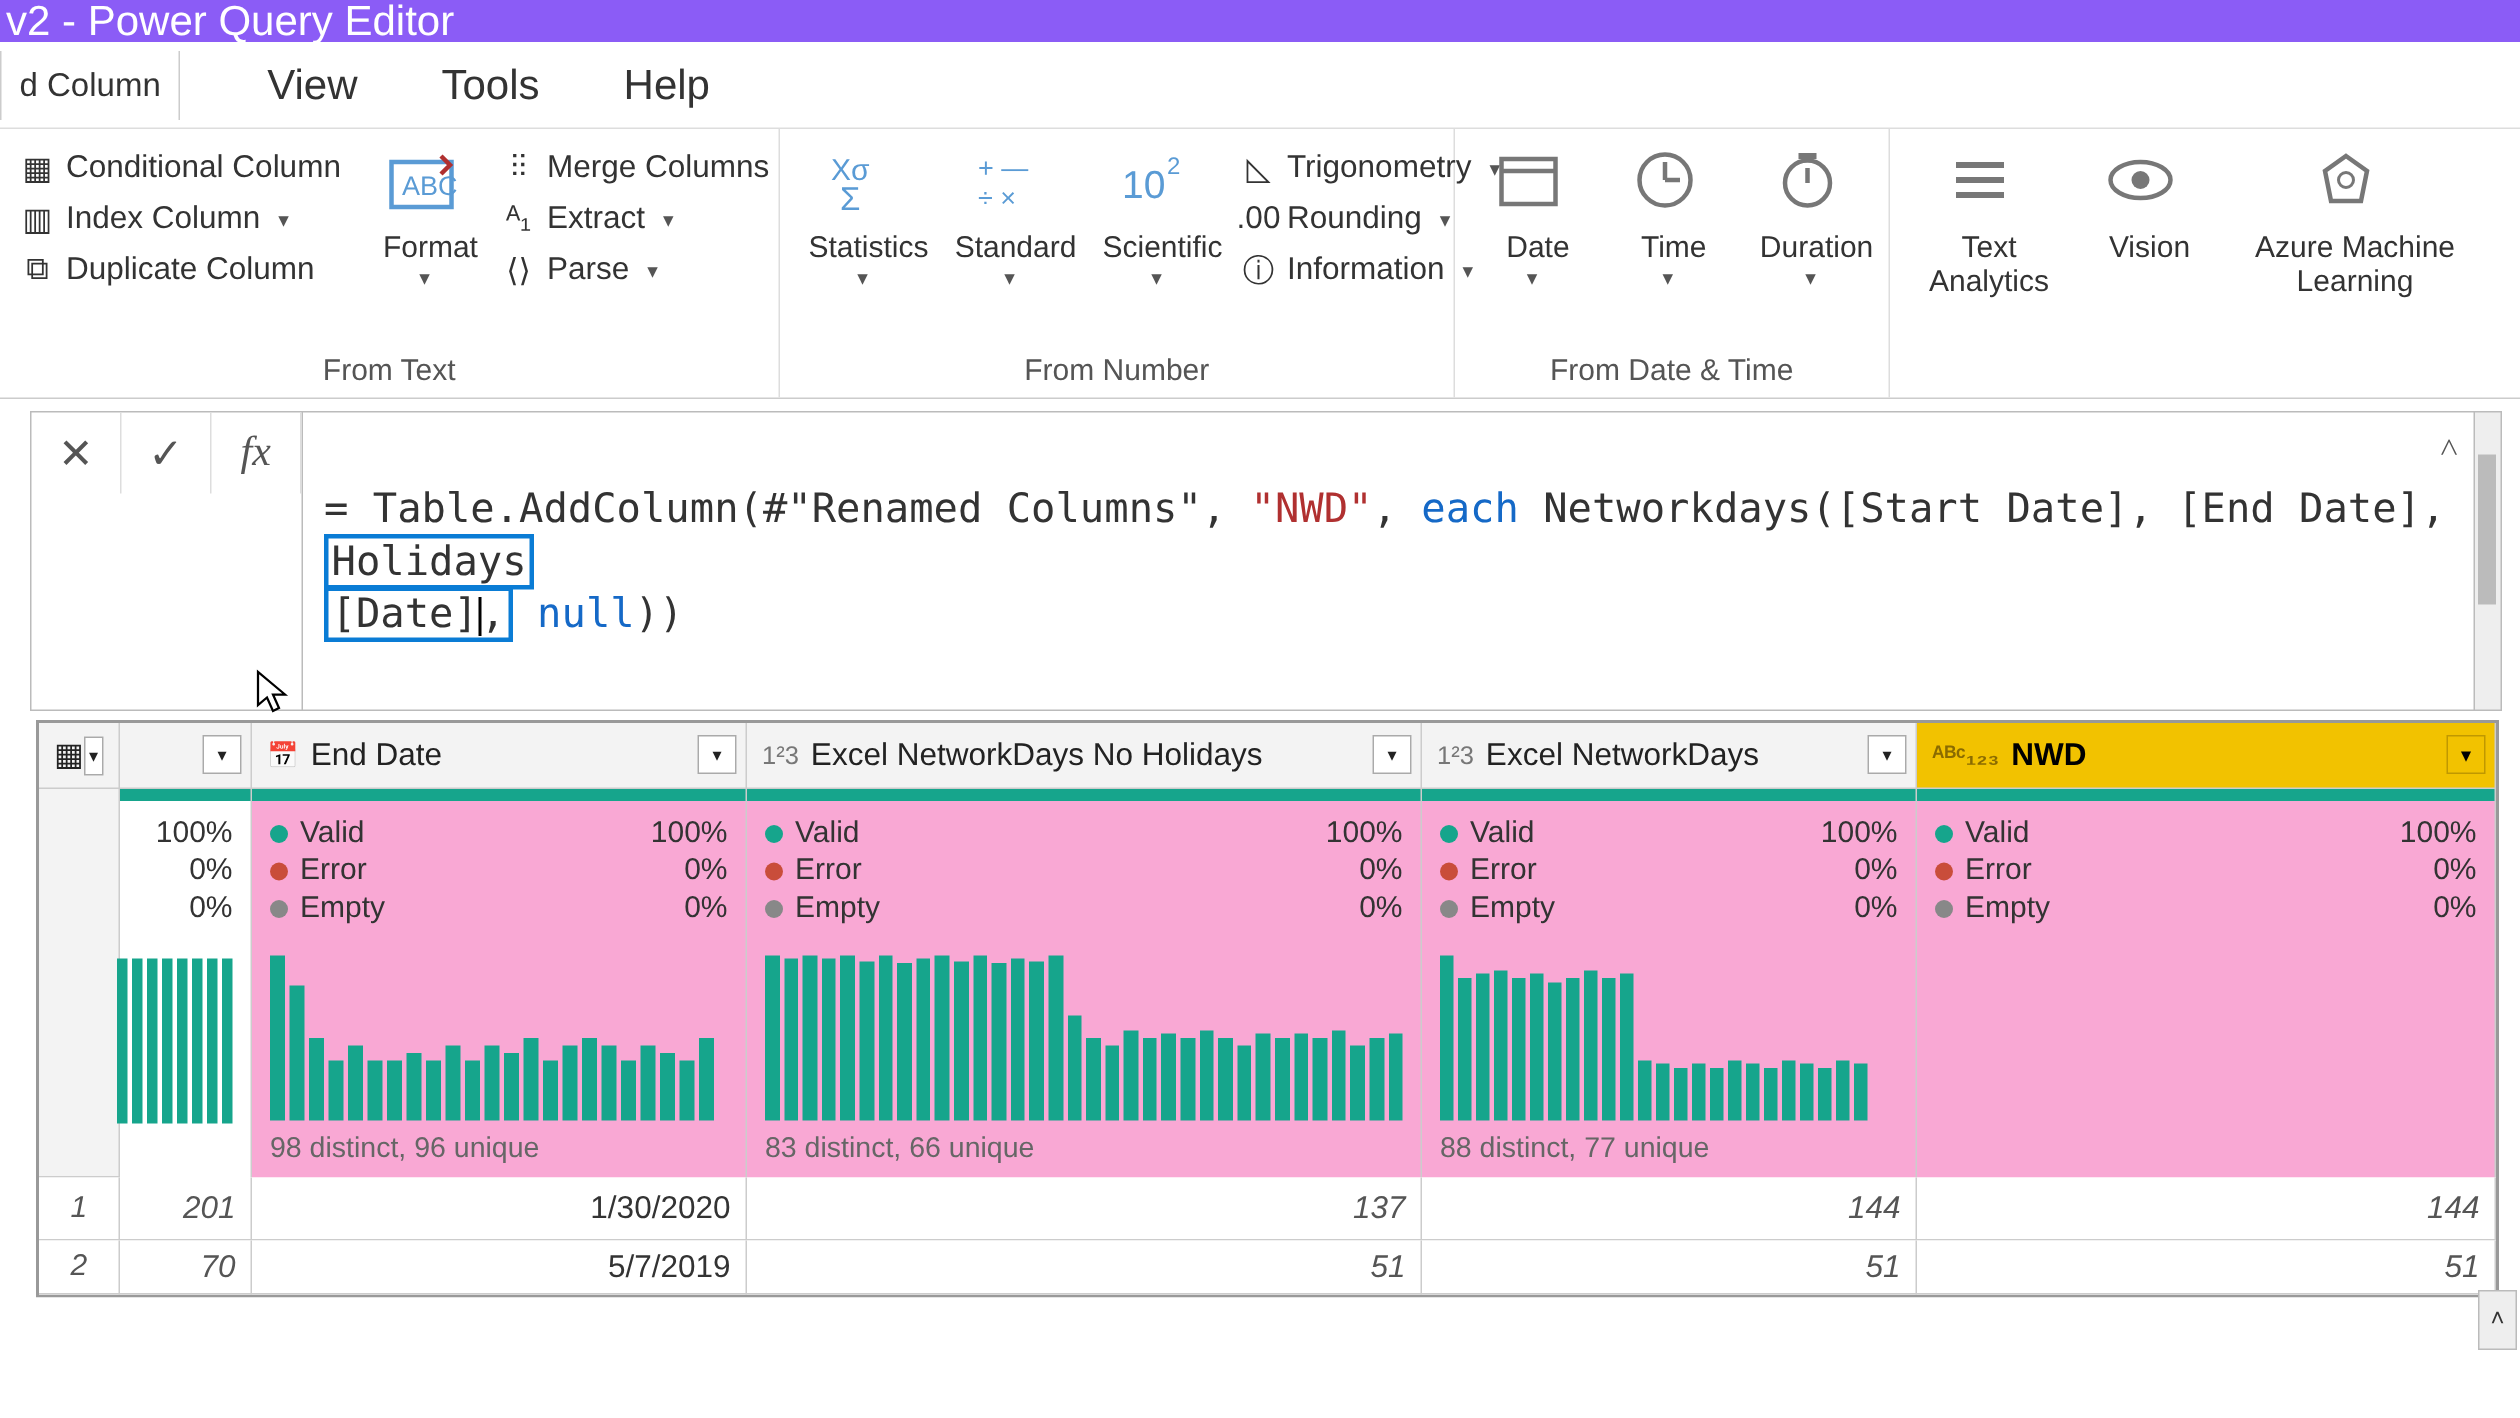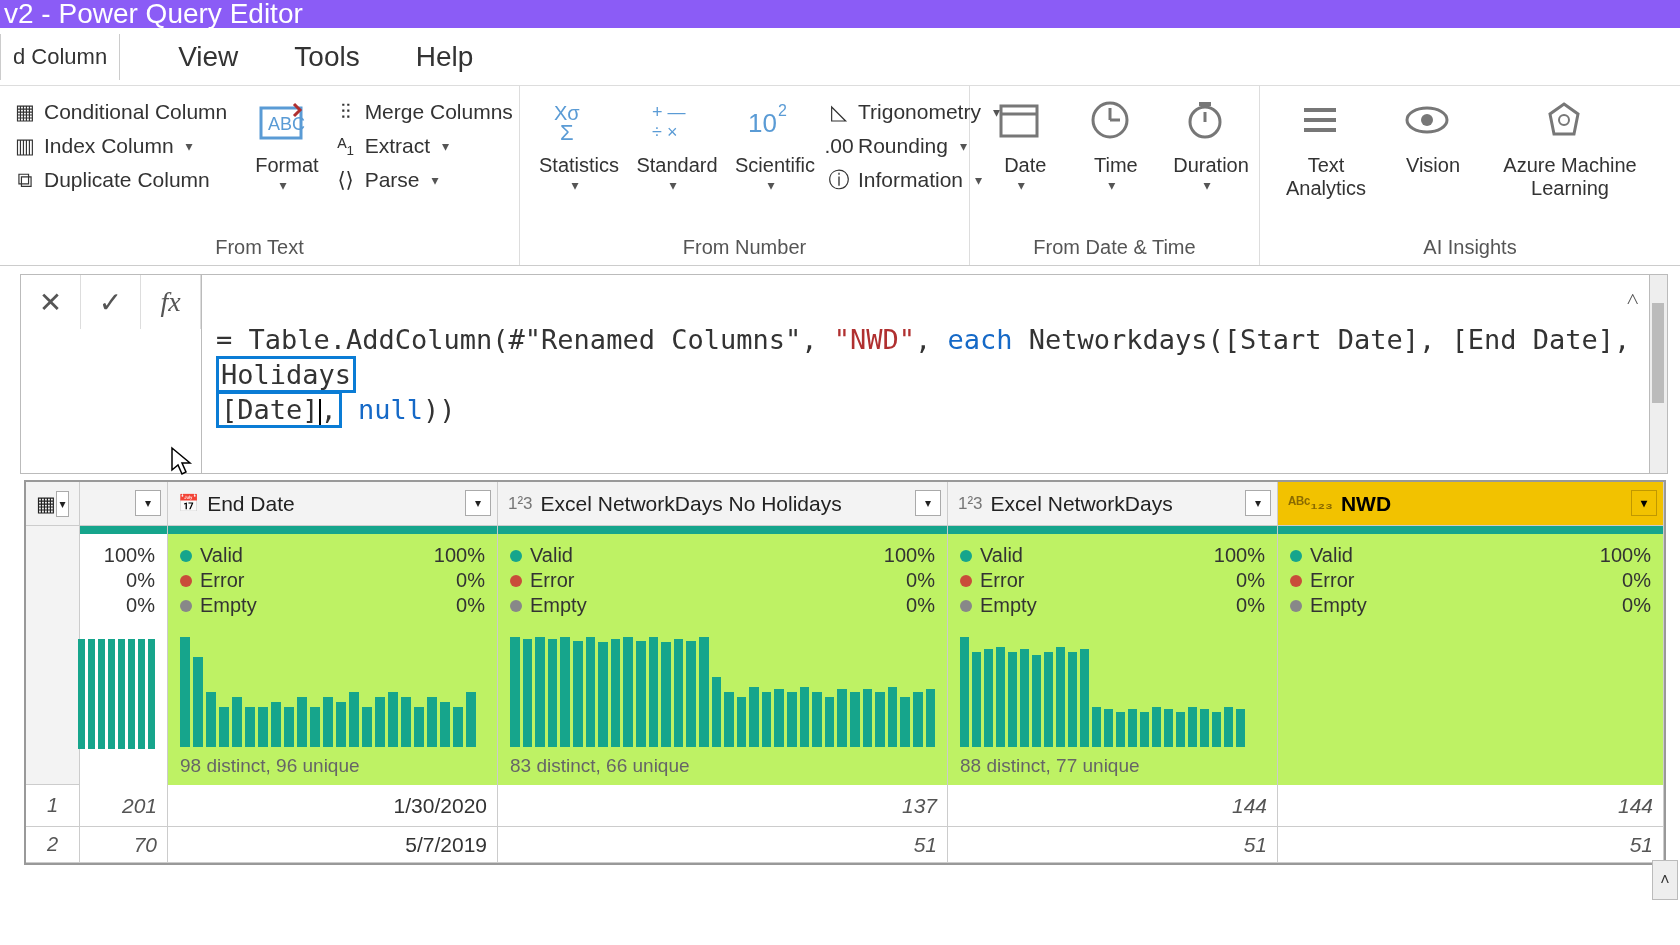--- a/index.html
+++ b/index.html
@@ -52,21 +52,21 @@
   .hdr .type-icon { margin-right: 8px; color: #777; font-size: 17px; }
   .hdr .dd { position: absolute; right: 6px; top: 8px; width: 26px; height: 26px; border: 1px solid #aaa; display:flex; align-items:center; justify-content:center; font-size:12px; cursor:pointer; background:#fff; }
   .hdr.nwd-active { background: #f2c200; color: #000; font-weight: 600; }
   .hdr.nwd-active .dd { background: #f2c200; border-color: #c09800; }
   .rownum-corner .dd { position: static; }
   
   .quality-bar { display: flex; height: 8px; }
   .quality-bar-cell { border-right: 1px solid #ccc; background: #16a58c; }
   
   .profile-row { display: flex; }
-  .profile-cell { border-right: 1px solid #ccc; display:flex; flex-direction:column; font-size: 20px; padding: 10px 12px 8px 12px; background:#bef264; }
+  .profile-cell { border-right: 1px solid #ccc; display:flex; flex-direction:column; font-size: 20px; padding: 10px 12px 8px 12px; background:#f9a8d4; }
   .profile-metrics { display:flex; flex-direction:column; gap:2px; }
   .pm-line { display:flex; align-items:center; justify-content:space-between; }
   .pm-left { display:flex; align-items:center; gap:8px; }
   .dot { width: 12px; height:12px; border-radius:50%; display:inline-block; }
   .dot-g { background:#16a58c; }
   .dot-r { background:#c94d3a; }
   .dot-gr { background:#888; }
   .histogram { display:flex; align-items:flex-end; gap:3px; height: 120px; margin-top: 10px; }
   .histogram .bar { background:#16a58c; width: 10px; }
   .distinct { color:#666; font-size: 19px; padding-top: 8px; }
@@ -246,21 +246,20 @@
       <div class="ribbon-btn-lg" style="width:160px;">
         <div class="icon-lg">
             <svg width="44" height="44">
               <path d="M22 6 L36 16 L32 36 L12 36 L8 16 Z" fill="none" stroke="#777" stroke-width="3"></path>
               <circle cx="22" cy="22" r="5" fill="none" stroke="#777" stroke-width="2"></circle>
             </svg>
           </div>
         <div class="lbl">Azure Machine Learning</div>
       </div>
     </div>
-    <div class="ribbon-group-label">AI Insights</div>
   </div>
 </div>
 
 <div class="formula-bar">
   <div class="fb-controls">
     <div class="fb-btn">✕</div>
     <div class="fb-btn" style="color:#555;">✓</div>
     <div class="fb-btn" style="font-style:italic; font-family:'Times New Roman',serif;">fx</div>
   </div>
   <div class="fb-area">

